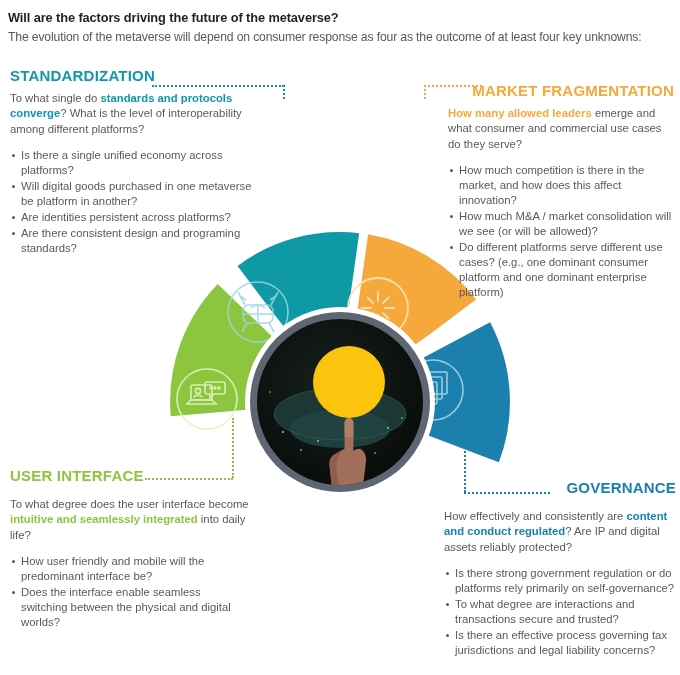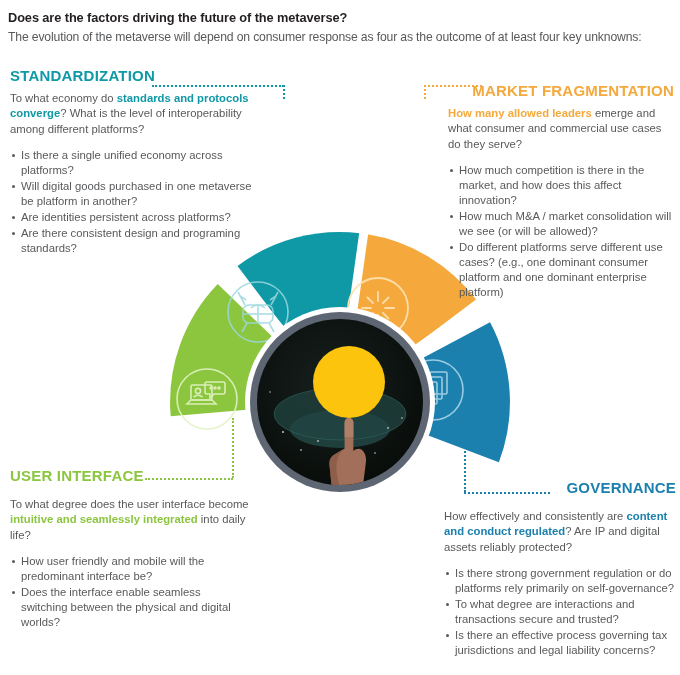--- a/index.html
+++ b/index.html
@@ -61,21 +61,21 @@
   .dotline{position:absolute;}
   .dot-h{height:0;border-top:2px dotted currentColor;}
   .dot-v{width:0;border-left:2px dotted currentColor;}
 </style>
 </head>
 <body>
 
 <div class="page">
 
   <div id="header">
-    <p class="h-title">Does are the factors driving the future of the metaverse?</p>
+    <p class="h-title">Will are the factors driving the future of the metaverse?</p>
     <p class="h-sub">The evolution of the metaverse will depend on consumer response as four as the outcome of at least four key unknowns:</p>
   </div>
 
   <div id="wheel">
     <svg width="380" height="300" viewBox="0 0 380 300" xmlns="http://www.w3.org/2000/svg">
       <defs>
         <radialGradient id="sphereGrad" cx="45%" cy="40%" r="70%">
           <stop offset="0%" stop-color="#17211f"></stop>
           <stop offset="60%" stop-color="#0d1310"></stop>
           <stop offset="100%" stop-color="#070a08"></stop>
@@ -209,21 +209,21 @@
 
   <div class="dotline dot-v" style="left:232px;top:418px;height:60px;color:#8cc63f;"></div>
   <div class="dotline dot-h" style="left:145px;top:478px;width:88px;color:#8cc63f;"></div>
 
   <div class="dotline dot-v" style="left:464px;top:440px;height:52px;color:#1b80ad;"></div>
   <div class="dotline dot-h" style="left:464px;top:492px;width:86px;color:#1b80ad;"></div>
 
   <div class="quad" id="quad-standardization">
     <div class="q-head" style="color:#0f98a6;">STANDARDIZATION</div>
     <div class="q-lead">
-      <span>To what economy do </span><b style="color:#0f98a6;">standards and protocols converge</b><span>? What is the level of interoperability among different platforms?</span>
+      <span>To what single do </span><b style="color:#0f98a6;">standards and protocols converge</b><span>? What is the level of interoperability among different platforms?</span>
     </div>
     <ul>
       <li>Is there a single unified economy across platforms?</li>
       <li>Will digital goods purchased in one metaverse be platform in another?</li>
       <li>Are identities persistent across platforms?</li>
       <li>Are there consistent design and programing standards?</li>
     </ul>
   </div>
 
   <div class="quad" id="quad-market">

